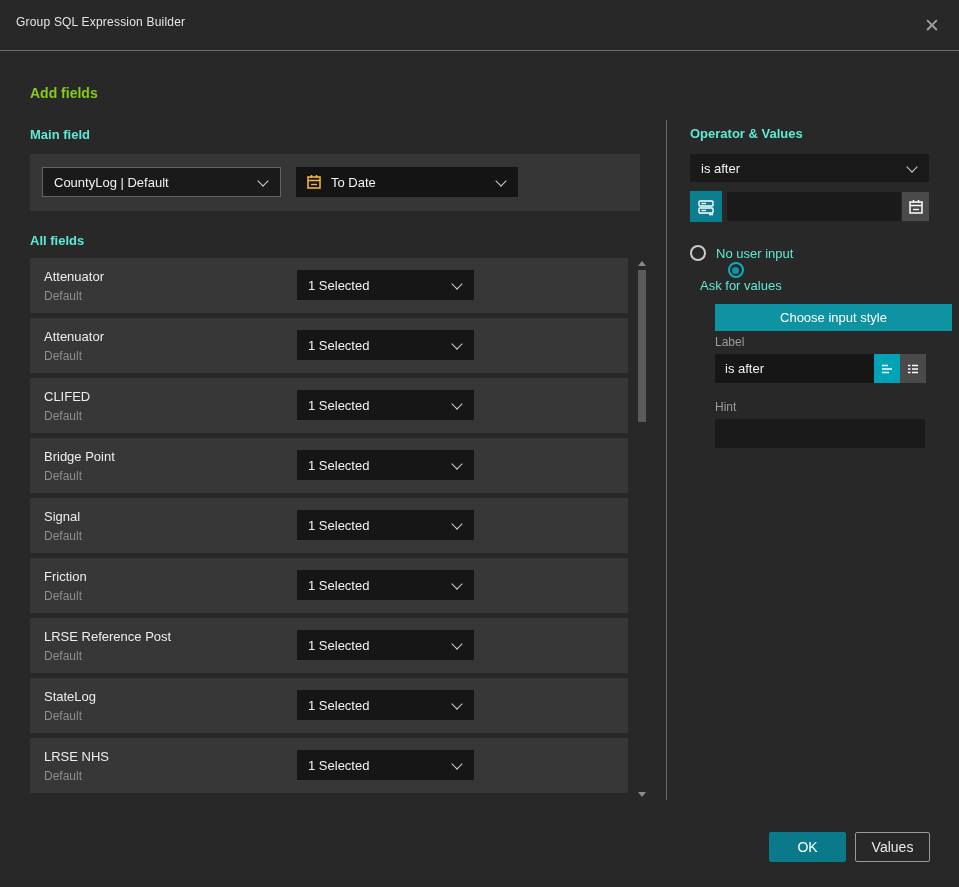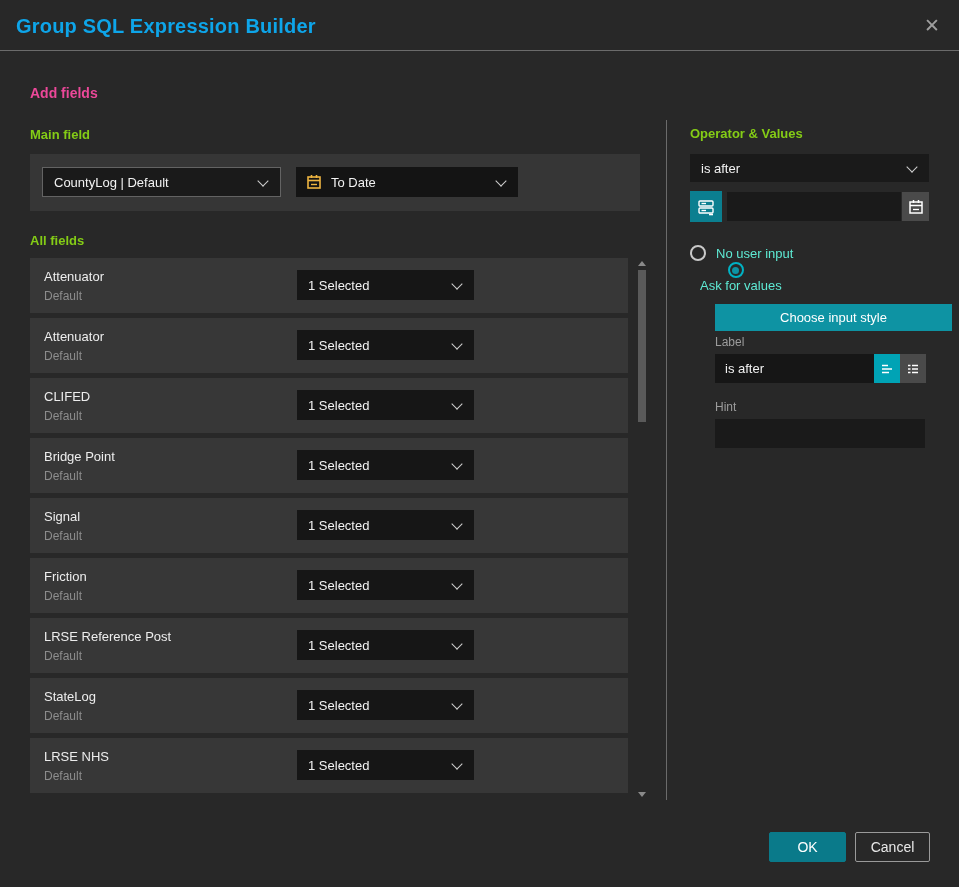--- a/index.html
+++ b/index.html
@@ -2,25 +2,25 @@
 <html><head>
 <meta charset="utf-8">
 <style>
   html,body{margin:0;padding:0;background:#282828;}
   #app{
     position:relative;width:959px;height:887px;background:#282828;
     font-family:"Liberation Sans",sans-serif;color:#ededed;overflow:hidden;
   }
   
   .header{position:absolute;left:0;top:0;width:959px;height:51px;border-bottom:1px solid #6b6b6b;box-sizing:border-box;}
-  .header .title{position:absolute;left:16px;top:15px;font-size:20px;font-weight:700;color:#0ea5e9;letter-spacing:.2px;}
+  .header .title{position:absolute;left:16px;top:15px;font-size:12px;font-weight:400;color:#e5e5e5;letter-spacing:.2px;}
   .close-btn{position:absolute;right:14px;top:13px;width:26px;height:26px;color:#9f9f9f;font-size:19px;line-height:26px;text-align:center;cursor:pointer;font-weight:400;}
   
-  .h-add{position:absolute;left:30px;top:85px;font-size:14px;font-weight:700;color:#ec4899;}
-  .lbl{font-size:13px;font-weight:700;color:#84cc16;}
+  .h-add{position:absolute;left:30px;top:85px;font-size:14px;font-weight:700;color:#84cc16;}
+  .lbl{font-size:13px;font-weight:700;color:#5eead4;}
   .lbl-sm{font-size:12px;font-weight:400;color:#9c9c9c;}
   
   .select{position:absolute;background:#161616;height:30px;box-sizing:border-box;display:flex;align-items:center;cursor:pointer;}
   .select .sel-text{font-size:13px;color:#f2f2f2;padding-left:11px;flex:1;white-space:nowrap;overflow:hidden;}
   .chev{width:7px;height:7px;border-right:1.6px solid #cfcfcf;border-bottom:1.6px solid #cfcfcf;transform:rotate(45deg);margin-right:13px;margin-top:-3px;flex:none;}
   .tinput{position:absolute;background:#1a1a1a;box-sizing:border-box;font-size:13px;color:#f2f2f2;display:flex;align-items:center;padding-left:10px;}
   
   .mf-label{position:absolute;left:30px;top:127px;}
   .mf-panel{position:absolute;left:30px;top:154px;width:610px;height:57px;background:#363636;}
   .mf-field{left:12px;top:13px;width:239px;background:#1a1a1a;border:1px solid #636363;}
@@ -248,15 +248,15 @@
         <line x1="3" y1="11.5" x2="5.5" y2="11.5" stroke="#fff" stroke-width="1.5"></line>
         <line x1="7" y1="11.5" x2="13" y2="11.5" stroke="#fff" stroke-width="1.5"></line>
       </svg>
     </div>
   </div>
 
   <div class="lbl-sm hint-lbl">Hint</div>
   <div class="tinput hint-input"></div>
 
   <div class="ok-btn">OK</div>
-  <div class="cancel-btn">Cancel</div>
+  <div class="cancel-btn">Values</div>
 
 </div>
 
 </body></html>

